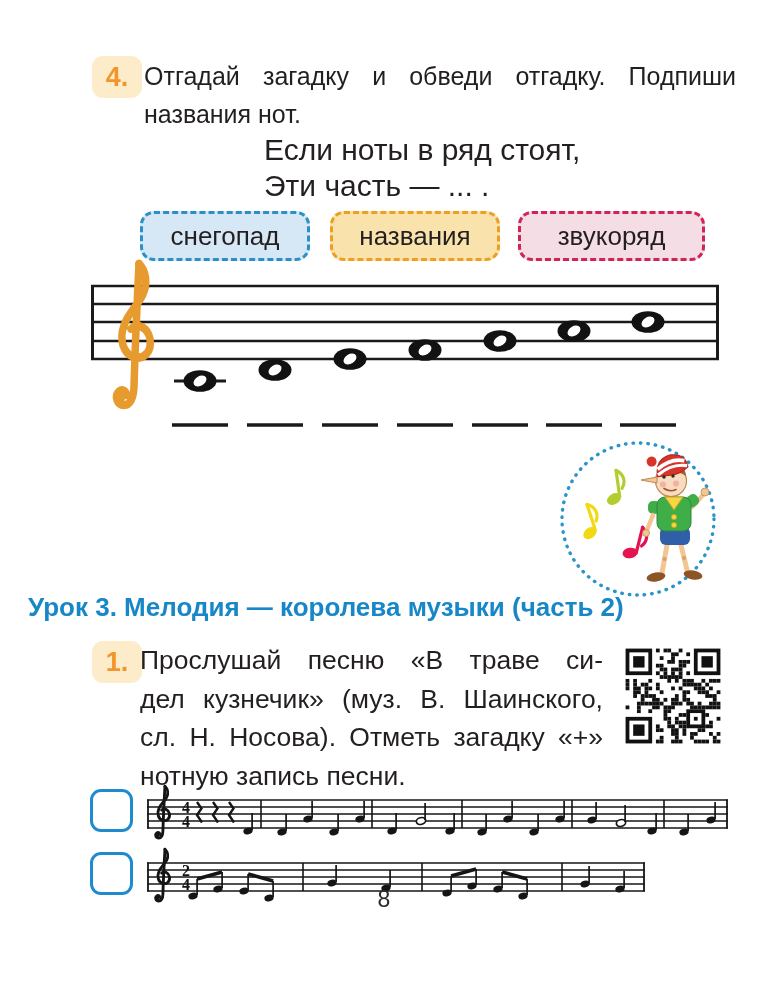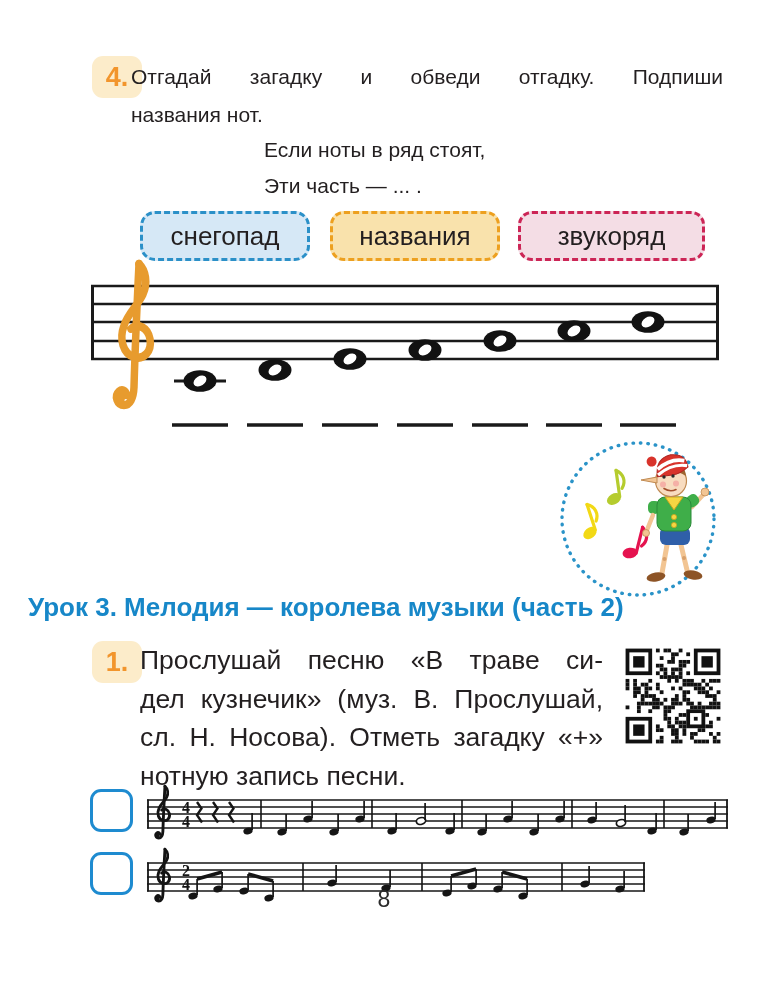--- a/index.html
+++ b/index.html
@@ -2,26 +2,26 @@
 <html><head>
 <meta charset="utf-8">
 <style>
   html,body{margin:0;padding:0;background:#fff;}
   .page{position:relative;width:768px;height:1000px;background:#ffffff;overflow:hidden;
         font-family:"Liberation Sans","DejaVu Sans",sans-serif;color:#231f20;}
   .badge{position:absolute;width:50px;height:42px;background:#fcecca;border-radius:11px;
          color:#f2952c;font-weight:bold;font-size:27px;display:flex;align-items:center;justify-content:center;}
   #badge4{left:92px;top:56px;}
   #badge1{left:92px;top:641px;}
-  .instr{position:absolute;left:131px;top:58px;width:592px;font-size:21px;line-height:37.5px;}
+  .instr{position:absolute;left:144px;top:58px;width:592px;font-size:25px;line-height:37.5px;}
   .jline{text-align:justify;text-align-last:justify;}
-  .riddle{position:absolute;left:264px;top:132px;font-size:21px;line-height:36px;}
+  .riddle{position:absolute;left:264px;top:132px;font-size:30px;line-height:36px;}
   .opt{position:absolute;top:211px;height:50px;border-radius:14px;border:3px dashed;
        display:flex;align-items:center;justify-content:center;font-size:26px;box-sizing:border-box;}
-  #opt0{left:140px;width:170px;background:#d6e8f6;border-color:#2b90c8;border-radius:15px;}
+  #opt0{left:140px;width:170px;background:#d6e8f6;border-color:#2b90c8;}
   #opt1{left:330px;width:170px;background:#f9e2ac;border-color:#eda01f;}
   #opt2{left:518px;width:187px;background:#f4dde5;border-color:#cc2556;}
   .hdr{position:absolute;left:0;top:592px;width:768px;text-align:left;
        color:#1787c8;font-weight:bold;font-size:26px;margin-left:28px;}
   .t1{position:absolute;left:140px;top:641px;width:463px;font-size:26.5px;line-height:38.5px;}
   .cb{position:absolute;width:37px;height:37px;border:3.5px solid #1e8bd0;border-radius:11px;
       background:#fff;box-sizing:content-box;}
   #cb0{left:90px;top:789px;}
   #cb1{left:90px;top:852px;}
   .pageno{position:absolute;left:0;top:886px;width:768px;text-align:center;font-size:23px;color:#2b2b2b;}
@@ -144,21 +144,21 @@
       <circle cx="36" cy="32.5" r="3" fill="#f5a8a2" opacity="0.85"></circle>
       <path d="M24,37.5 Q30,41.5 36,38.5" stroke="#a3502e" stroke-width="1.6" fill="none" stroke-linecap="round"></path>
     </g>
   </svg>
 
   <div class="hdr">Урок 3. Мелодия — королева музыки (часть 2)</div>
 
   <div class="badge" id="badge1">1.</div>
   <div class="t1">
     <div class="jline">Прослушай песню «В траве си-</div>
-    <div class="jline">дел кузнечик» (муз. В. Прослушай,</div>
+    <div class="jline">дел кузнечик» (муз. В. Шаинского,</div>
     <div class="jline">сл. Н. Носова). Отметь загадку «+»</div>
     <div>нотную запись песни.</div>
   </div>
 
   <svg class="abs" id="qr" width="110" height="110" viewBox="0 0 29 29">
       <rect x="10" y="2" width="1" height="1" fill="#111"></rect>
       <rect x="12" y="2" width="1" height="1" fill="#111"></rect>
       <rect x="13" y="2" width="1" height="1" fill="#111"></rect>
       <rect x="16" y="2" width="1" height="1" fill="#111"></rect>
       <rect x="14" y="3" width="1" height="1" fill="#111"></rect>

